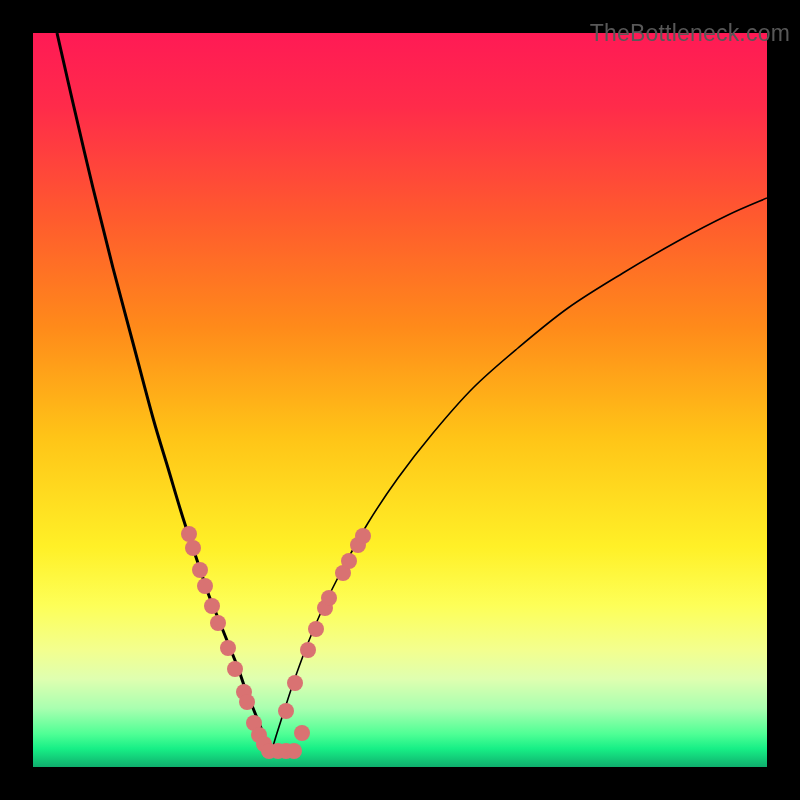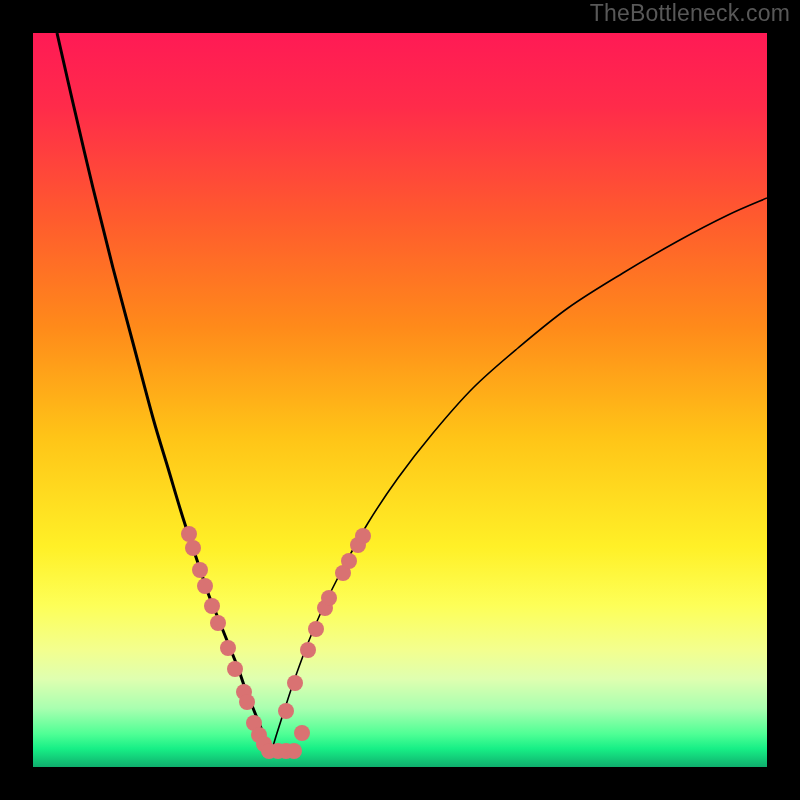--- a/index.html
+++ b/index.html
@@ -20,21 +20,21 @@
     overflow: hidden;
   }
   .gradient {
     position: absolute;
     left: 0; top: 0;
     width: 100%;
     height: 100%;
   }
   .watermark {
     position: absolute;
-    top: 0;
+    top: 20px;
     right: 10px;
     font-size: 23px;
     font-weight: 500;
     color: #585858;
     letter-spacing: 0.2px;
     z-index: 20;
   }
   svg.curves {
     position: absolute;
     left: 0; top: 0;

